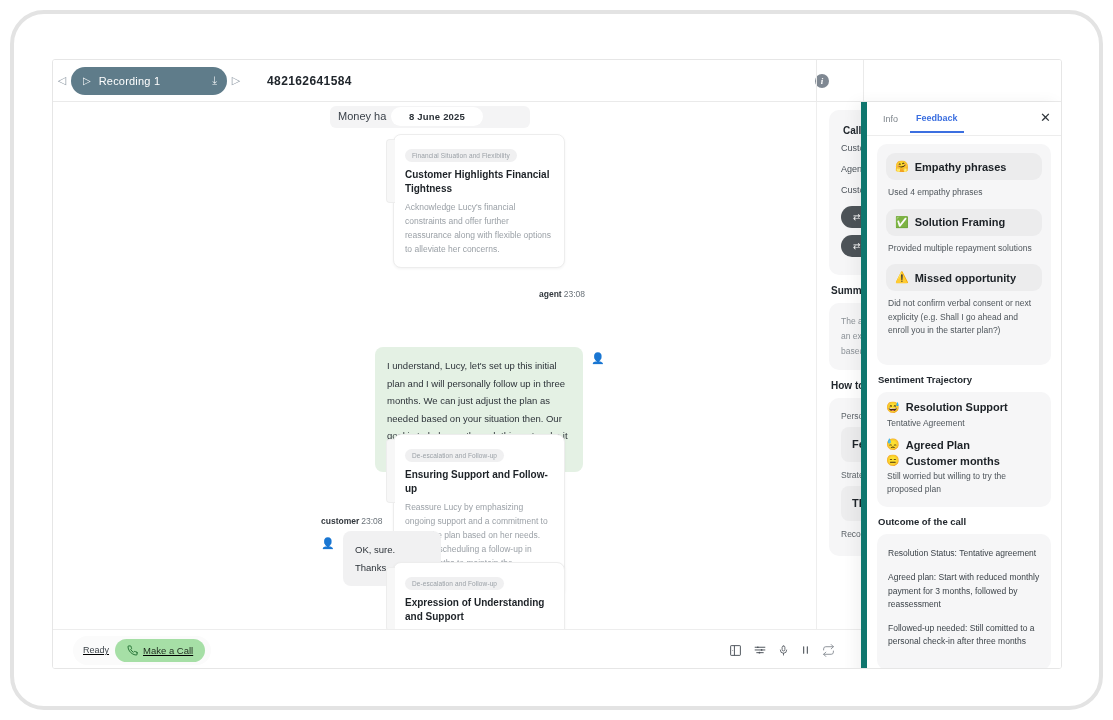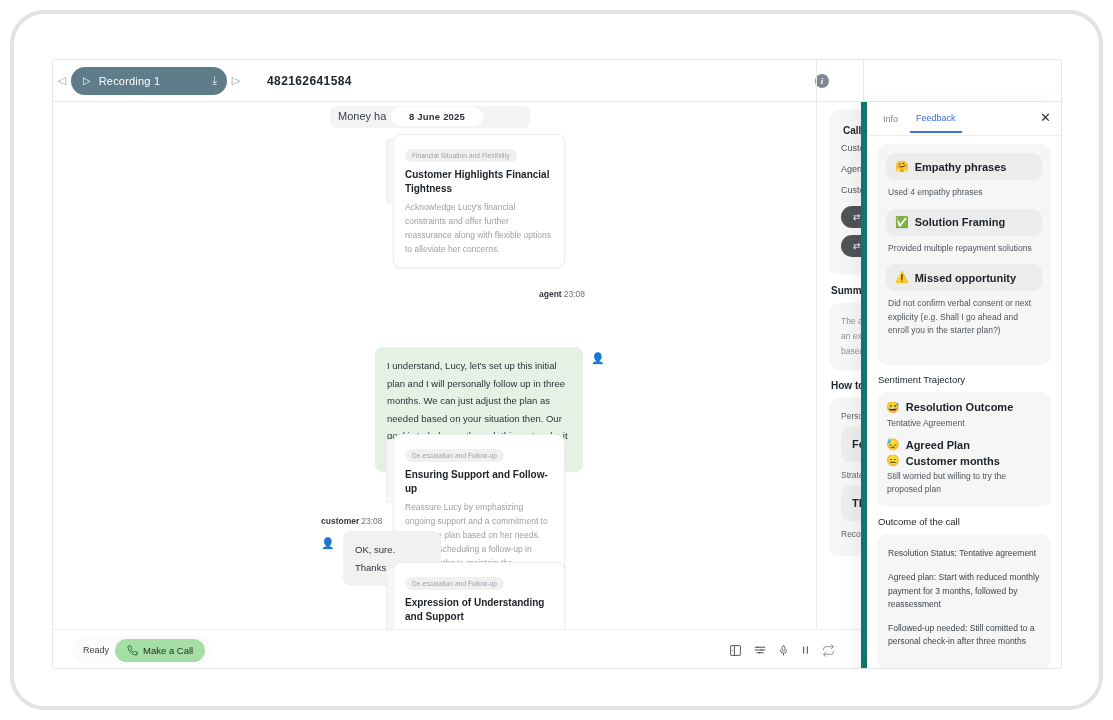--- a/index.html
+++ b/index.html
@@ -233,21 +233,21 @@
     display: flex; align-items: center;
     padding: 0 10px;
     position: relative;
   }
   .dtab {
     font-size: 9px; color: #7e858c;
     padding: 9px 6px 8px 6px; margin-right: 6px;
     cursor: pointer;
   }
   .dtab.active {
-    color: #3b6fe0; font-weight: normal;
+    color: #3b6fe0; font-weight: bold;
     border-bottom: 2px solid #3b6fe0;
   }
   .dclose {
     position: absolute; right: 10px; top: 9px;
     font-size: 13px; color: #2e343a; cursor: pointer;
     line-height: 1;
   }
   .drawer-body {
     padding: 8px 10px 0 10px;
     height: 576px; overflow: hidden;
@@ -261,21 +261,21 @@
     padding: 7px 9px; margin-bottom: 6px;
     display: flex; align-items: center; gap: 6px;
     font-size: 11px; font-weight: bold; color: #1c2126;
   }
   .fpill .emo { font-size: 11px; }
   .fnote {
     font-size: 8.5px; color: #4e555b;
     line-height: 1.6; margin: 0 2px 9px 2px;
   }
   .fsec {
-    font-size: 9.5px; font-weight: normal; color: #22282e;
+    font-size: 9.5px; font-weight: bold; color: #22282e;
     margin: 1px 0 7px 1px;
   }
   .frow-title {
     display: flex; align-items: center; gap: 6px;
     font-size: 11px; font-weight: bold; color: #1c2126;
     margin-bottom: 3px;
   }
   .frow-sub {
     font-size: 8.5px; color: #4e555b;
     line-height: 1.55; margin: 0 0 8px 1px;
@@ -284,21 +284,21 @@
     font-size: 8.5px; color: #3c4349;
     line-height: 1.6; margin-bottom: 10px;
   }
 
   
   .bottombar {
     position: absolute; left: 0; bottom: 0;
     width: 810px; height: 41px;
     background: #fff;
     border-top: 1px solid #ededed;
-    display: flex; align-items: center;
+    display: flex; align-items: center; text-decoration: underline;
   }
   .status-group {
     display: flex; align-items: center; gap: 6px;
     margin-left: 20px;
     background: #fbfbfb; border-radius: 16px;
     padding: 3px 6px 3px 10px;
   }
   .status-txt { font-size: 9px; color: #3d444a; }
   .call-btn {
     background: #a6dfa6; color: #1d2b1d;
@@ -491,21 +491,21 @@
               <span class="emo">⚠️</span>
               <span>Missed opportunity</span>
             </div>
             <div class="fnote" style="margin-bottom:16px">Did not confirm verbal consent or next explicity (e.g. Shall I go ahead and enroll you in the starter plan?)</div>
           </div>
 
           <div class="fsec">Sentiment Trajectory</div>
           <div class="fcard">
             <div class="frow-title">
               <span>😅</span>
-              <span>Resolution Outcome</span>
+              <span>Resolution Support</span>
             </div>
             <div class="frow-sub">Tentative Agreement</div>
 
             <div class="frow-title">
               <span>😓</span>
               <span>Agreed Plan</span>
             </div>
 
             <div class="frow-title">
               <span>😑</span>

